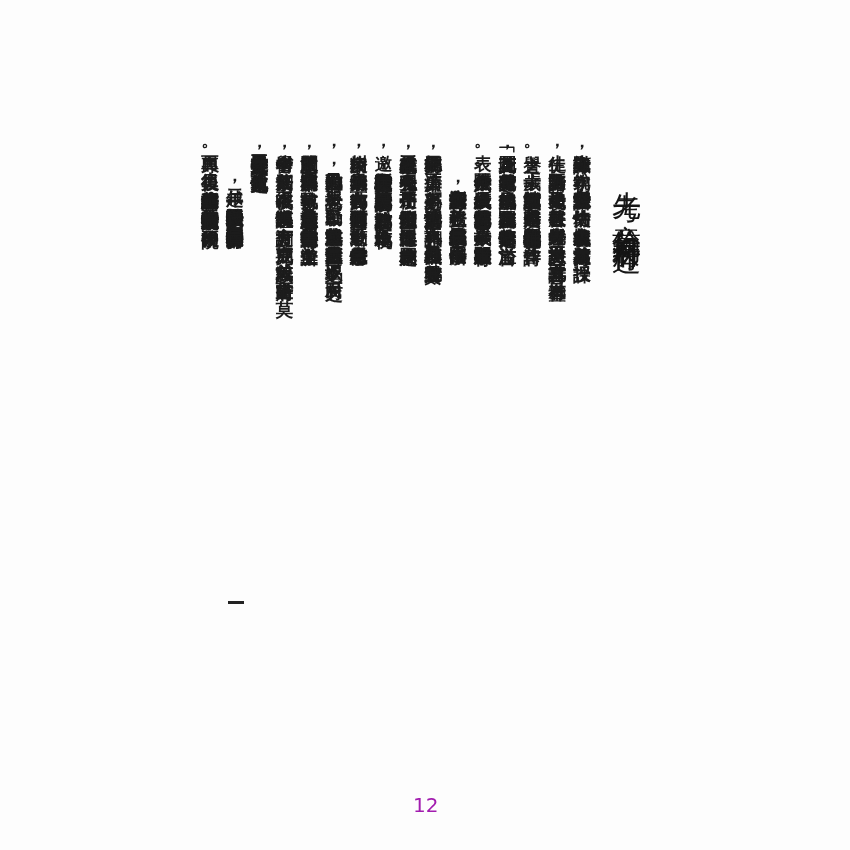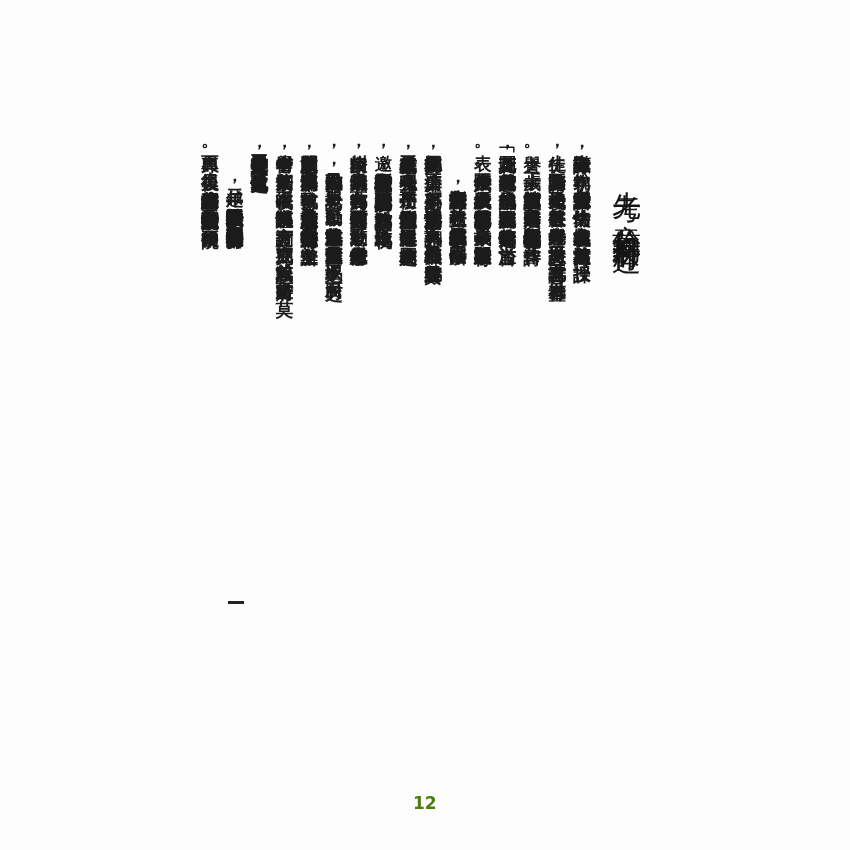--- a/index.html
+++ b/index.html
@@ -63,23 +63,23 @@
     top: 601px;
     width: 16px;
     height: 3px;
     background: #222;
   }
   .page-number {
     position: absolute;
     left: 413px;
     top: 793px;
     font-family: "DejaVu Sans", "Liberation Sans", sans-serif;
-    font-size: 17px;
-    font-weight: bold;
-    color: #4d7c0f;
+    font-size: 20px;
+    font-weight: normal;
+    color: #a21caf;
   }
 </style>
 </head>
 <body>
 
 <div class="page">
 
   <div class="title">
     <span>先考</span><span class="gap"></span><span>章公銳初府君行述</span>
   </div>

